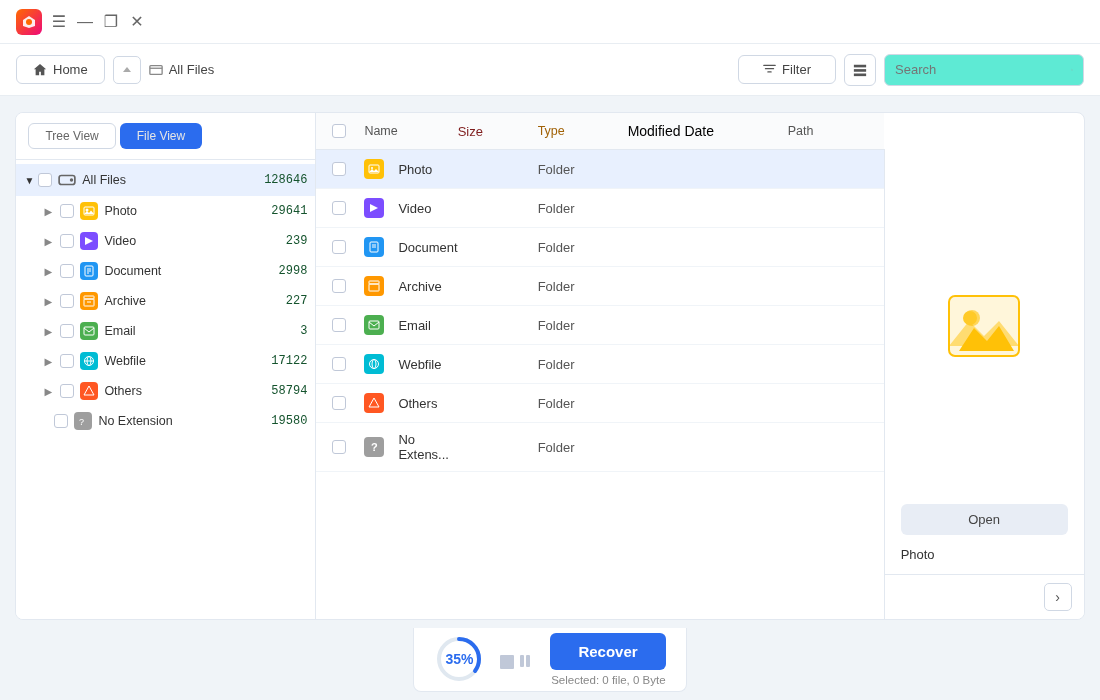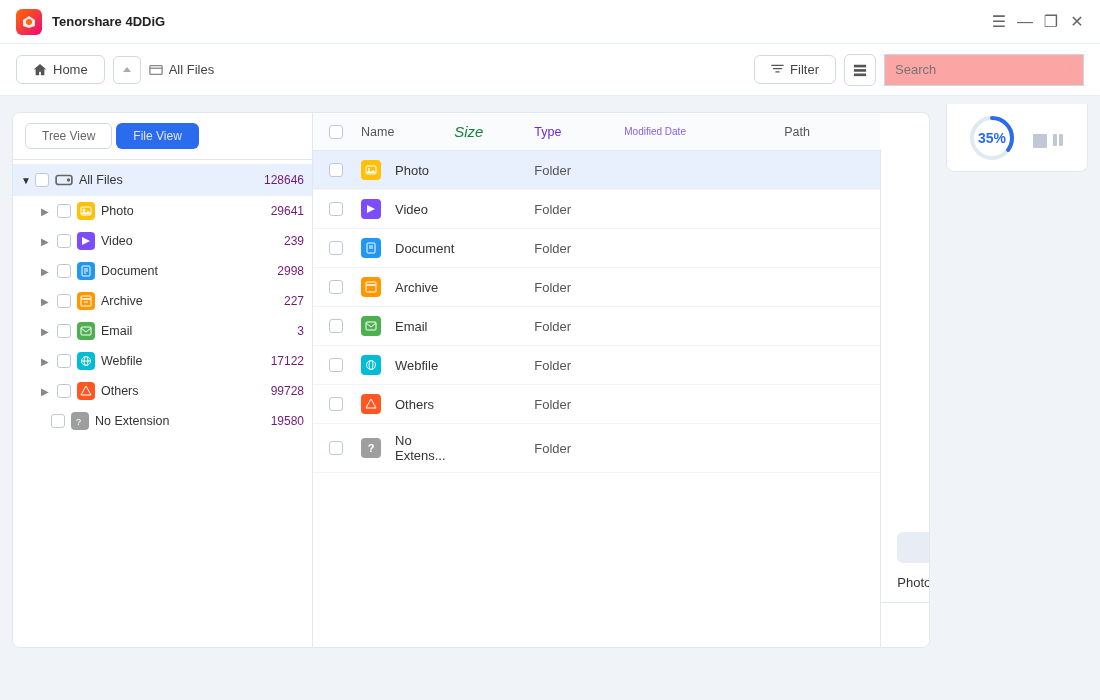--- a/index.html
+++ b/index.html
@@ -58,40 +58,40 @@
       display: flex; align-items: center; justify-content: center;
       cursor: pointer; color: #aaa; font-size: 12px;
     }
     .nav-path {
       display: flex; align-items: center; gap: 6px;
       font-size: 13px; color: #444;
     }
     .nav-spacer { flex: 1; }
     .nav-filter-btn {
       display: flex; align-items: center; gap: 6px;
-      padding: 6px 16px;
+      padding: 6px 24px;
       border: 1px solid #d0d8e4;
       border-radius: 6px;
       background: #fff;
       font-size: 13px; color: #444;
       cursor: pointer;
     }
     .nav-list-btn {
       width: 32px; height: 32px;
       border: 1px solid #d0d8e4;
       border-radius: 6px;
       background: #fff;
       display: flex; align-items: center; justify-content: center;
       cursor: pointer;
     }
     .search-box {
       display: flex; align-items: center;
       border: 1px solid #d0d8e4;
-      border-radius: 0;
-      background: #fca5a5;
+      border-radius: 6px;
+      background: #5eead4;
       padding: 0 10px;
       width: 200px; height: 32px;
     }
     .search-box input {
       border: none; outline: none;
       font-size: 13px; color: #444;
       flex: 1; background: transparent;
     }
 
     
@@ -154,41 +154,41 @@
     .tree-checkbox {
       width: 14px; height: 14px;
       border: 1.5px solid #c0c8d8;
       border-radius: 3px;
       margin-right: 6px;
       flex-shrink: 0;
       background: #fff;
     }
     .tree-icon { width: 18px; height: 18px; margin-right: 6px; flex-shrink: 0; }
     .tree-label { font-size: 12.5px; color: #333; flex: 1; }
-    .tree-count { font-size: 12px; color: #701a75; margin-left: 12px; }
+    .tree-count { font-size: 12px; color: #14532d; margin-left: 12px; font-family: Liberation Mono, monospace; }
 
     
     .file-list-area {
       flex: 1;
       display: flex;
       flex-direction: column;
       background: #fff;
     }
     .file-list-header {
       display: flex;
       align-items: center;
       padding: 10px 16px;
       border-bottom: 1px solid #e2e8f0;
       background: #fafbfc;
     }
     .col-check { width: 32px; }
     .col-name { flex: 1; font-size: 12.5px; color: #555; font-weight: 500; }
-    .col-size { width: 80px; font-size: 15px; color: #15803d; font-weight: 500; font-style: italic; }
-    .col-type { width: 90px; font-size: 12.5px; color: #6d28d9; font-weight: 500; }
-    .col-date { width: 160px; font-size: 10px; color: #8b5cf6; font-weight: 500; }
+    .col-size { width: 80px; font-size: 13px; color: #7f1d1d; font-weight: 500; }
+    .col-type { width: 90px; font-size: 12.5px; color: #a16207; font-weight: 500; }
+    .col-date { width: 160px; font-size: 14px; color: #000000; font-weight: 500; }
     .col-path { width: 80px; font-size: 12.5px; color: #555; font-weight: 500; }
 
     .file-rows { flex: 1; overflow-y: auto; }
     .file-row {
       display: flex; align-items: center;
       padding: 9px 16px;
       border-bottom: 1px solid #f0f4f8;
       cursor: pointer;
     }
     .file-row.selected { background: #e8f0fe; }
@@ -318,21 +318,20 @@
 </head>
 <body>
 
 <div class="titlebar">
   <div class="titlebar-logo">
     <svg viewBox="0 0 16 16" fill="white">
       <path d="M8 2 L14 6 L14 12 L8 14 L2 12 L2 6 Z" fill="white" opacity="0.9"></path>
       <circle cx="8" cy="8" r="3" fill="#ff6a00"></circle>
     </svg>
   </div>
-  <span class="titlebar-title">Tenorshare 4DDiG</span>
   <div class="titlebar-controls">
     <span class="titlebar-btn">☰</span>
     <span class="titlebar-btn">—</span>
     <span class="titlebar-btn">❐</span>
     <span class="titlebar-btn">✕</span>
   </div>
 </div>
 
 <div class="navbar">
   <button class="nav-home-btn">
@@ -369,21 +368,21 @@
   </div>
   <div class="search-box">
     <input type="text" placeholder="Search" style="">
     <svg width="14" height="14" viewBox="0 0 16 16" fill="#aaa">
         <circle cx="6.5" cy="6.5" r="4.5" fill="none" stroke="#aaa" stroke-width="1.5"></circle>
         <line x1="10" y1="10" x2="14" y2="14" stroke="#aaa" stroke-width="1.5"></line>
       </svg>
   </div>
 </div>
 
-<div style="display:flex; height:calc(700px - 44px - 52px); padding: 8px 4px 0;">
+<div style="display:flex; flex-direction:column; height:calc(700px - 44px - 52px); padding: 8px 14px 0; align-items: center;">
   <div class="main-content">
 
     <div class="sidebar">
       <div class="view-toggle">
         <button class="view-btn inactive">Tree View</button>
         <button class="view-btn active">File View</button>
       </div>
       <div class="tree-items">
 
         <div class="tree-root">
@@ -475,21 +474,21 @@
         </div>
         <div class="tree-item">
           <span class="tree-arrow">▶</span>
           <div class="tree-checkbox"></div>
           <div class="tree-icon icon-others">
               <svg width="12" height="12" viewBox="0 0 12 12" fill="white">
                 <polygon points="6,1 11,10 1,10" fill="none" stroke="white" stroke-width="1"></polygon>
               </svg>
             </div>
           <span class="tree-label">Others</span>
-          <span class="tree-count">99728</span>
+          <span class="tree-count">58794</span>
         </div>
         <div class="tree-item" style="padding-left:38px;">
           <div class="tree-checkbox"></div>
           <div class="tree-icon icon-noext" style="display:flex;align-items:center;justify-content:center;">
               <svg width="12" height="12" viewBox="0 0 12 12" fill="white">
                 <text x="2" y="10" font-size="9" fill="white">?</text>
               </svg>
             </div>
           <span class="tree-label">No Extension</span>
           <span class="tree-count">19580</span>
@@ -694,14 +693,18 @@
     </div>
     <div class="scan-info">
       <div class="scan-controls">
         <button class="scan-stop-btn" title="Stop"></button>
         <div class="scan-pause-btn" title="Pause">
           <div class="scan-pause-bar"></div>
           <div class="scan-pause-bar"></div>
         </div>
       </div>
     </div>
+    <div class="recover-section">
+      <button class="recover-btn">Recover</button>
+      <div class="selected-info">Selected: 0 file, 0 Byte</div>
+    </div>
   </div>
 </div>
 
 </body></html>

